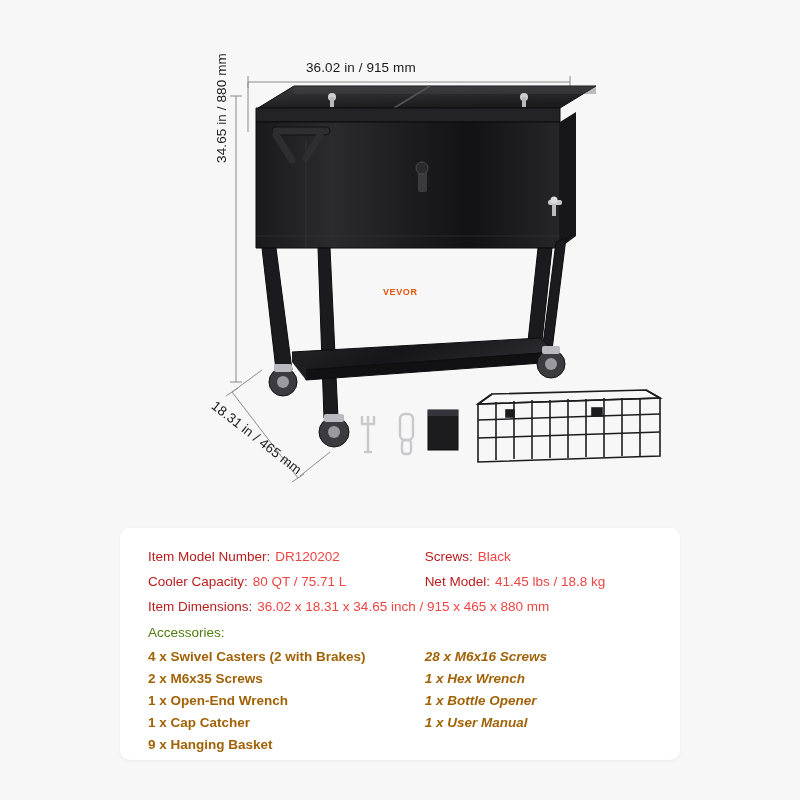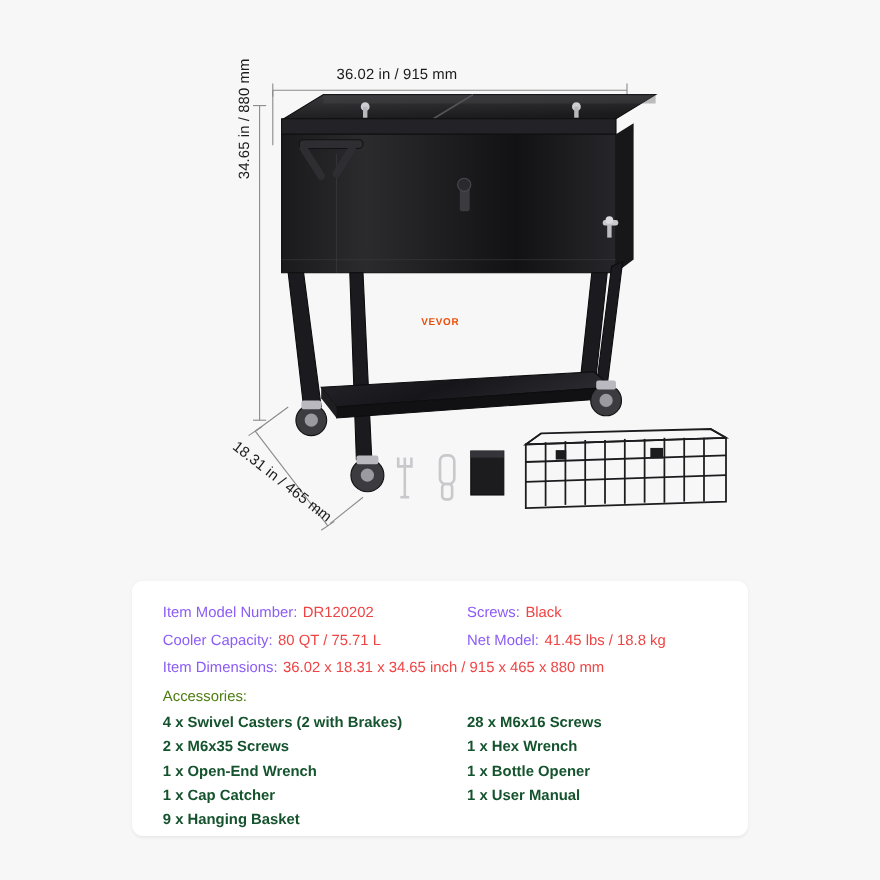--- a/index.html
+++ b/index.html
@@ -85,21 +85,21 @@
     font-size: 13.5px;
     line-height: 17px;
   }
   .spec-col {
     display: flex;
     align-items: baseline;
   }
   .spec-col.left { width: 292px; }
   .spec-col.right { width: 240px; }
   .spec-key {
-    color: #8b5cf6;
+    color: #b91c1c;
     margin-right: 5px;
     white-space: nowrap;
   }
   .spec-val {
     color: #ef4444;
     font-weight: normal;
     white-space: nowrap;
   }
   .spec-dims {
     font-size: 13.5px;
@@ -113,23 +113,23 @@
     font-size: 13.5px;
     color: #4d7c0f;
     margin-bottom: 6px;
   }
   .acc-grid {
     display: flex;
   }
   .acc-col {
     width: 292px;
   }
-  .acc-col.second { width: 240px; }
+  .acc-col.second { width: 240px; font-style: italic; }
   .acc-item {
-    color: #14532d;
+    color: #a16207;
     font-weight: bold;
     font-size: 13.5px;
     line-height: 22px;
     white-space: nowrap;
   }
 
   
   #logo {
     position: absolute;
     left: 383px;

